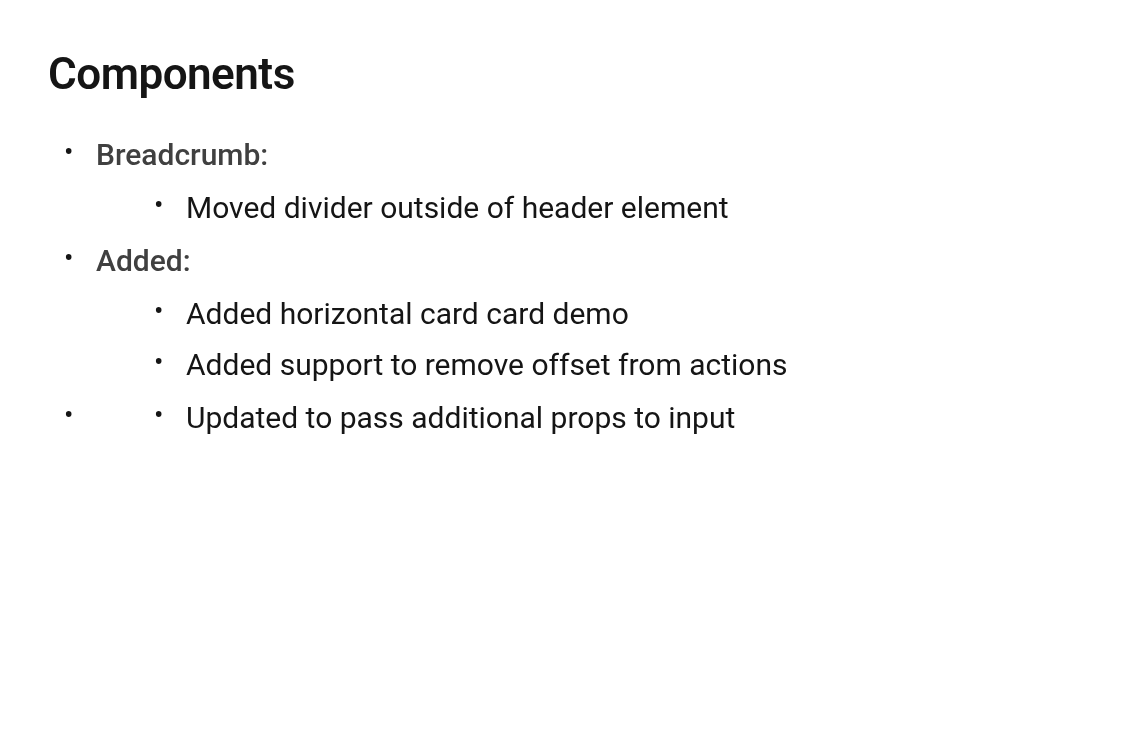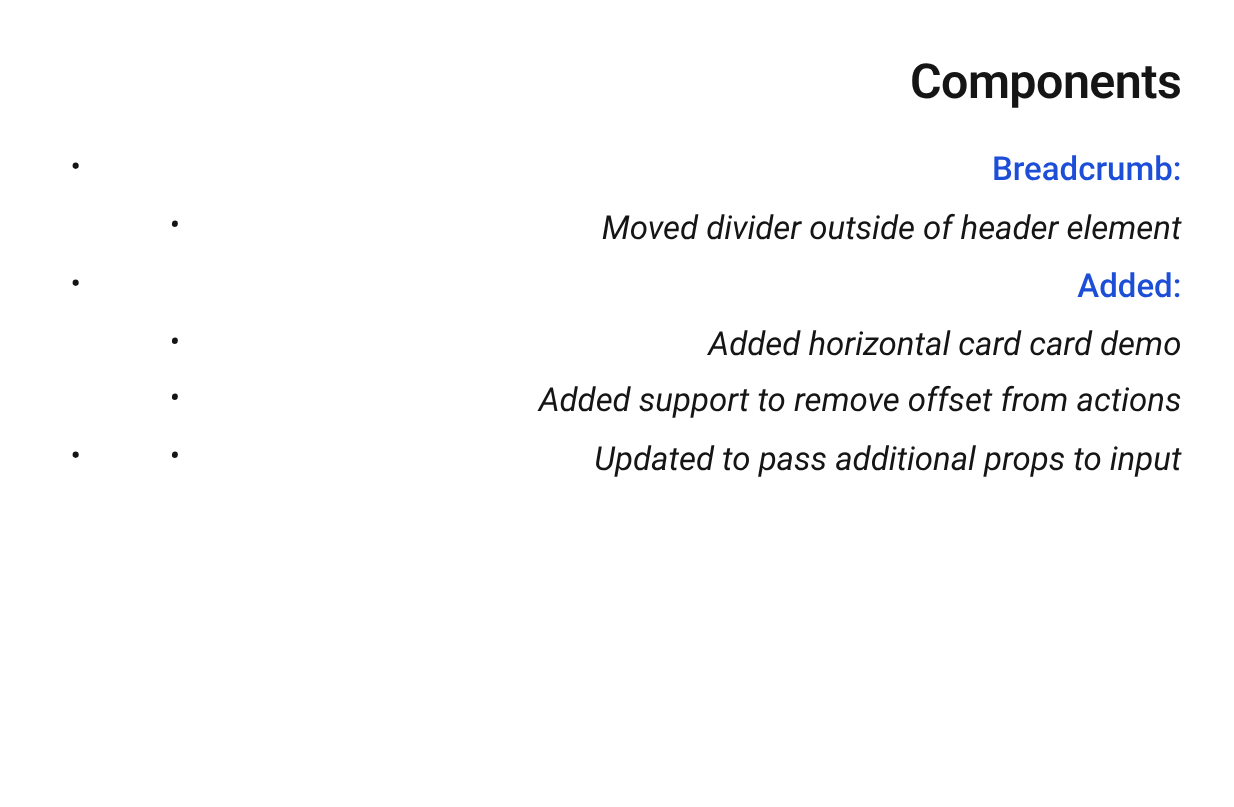--- a/index.html
+++ b/index.html
@@ -1,19 +1,18 @@
 <!DOCTYPE html>
 <html><head>
   <meta charset="utf-8">
   <style>
     * {
       margin: 0;
       padding: 0;
       box-sizing: border-box;
-      text-align: right;
     }
     body {
       width: 1122px;
       height: 734px;
       background: #ffffff;
       font-family: -apple-system, BlinkMacSystemFont, "Segoe UI", Roboto, "Helvetica Neue", Arial, sans-serif;
       color: #151515;
       padding: 48px 48px 48px 48px;
     }
     h2.heading {
@@ -36,28 +35,26 @@
       left: -32px;
       top: 0;
       font-size: 28px;
       line-height: 1.4;
       color: #151515;
     }
     .component-name {
       font-size: 30px;
       font-weight: 500;
       line-height: 1.5;
-      color: #1d4ed8;
-      margin-left: 40px;
+      color: #404040;
     }
     ul.inner-list {
       list-style: none;
       padding-left: 90px;
       margin-top: 8px;
-      font-style: italic;
     }
     ul.inner-list > li {
       position: relative;
       font-size: 30px;
       font-weight: 400;
       line-height: 1.5;
       margin-bottom: 6px;
       color: #151515;
     }
     ul.inner-list > li::before {

